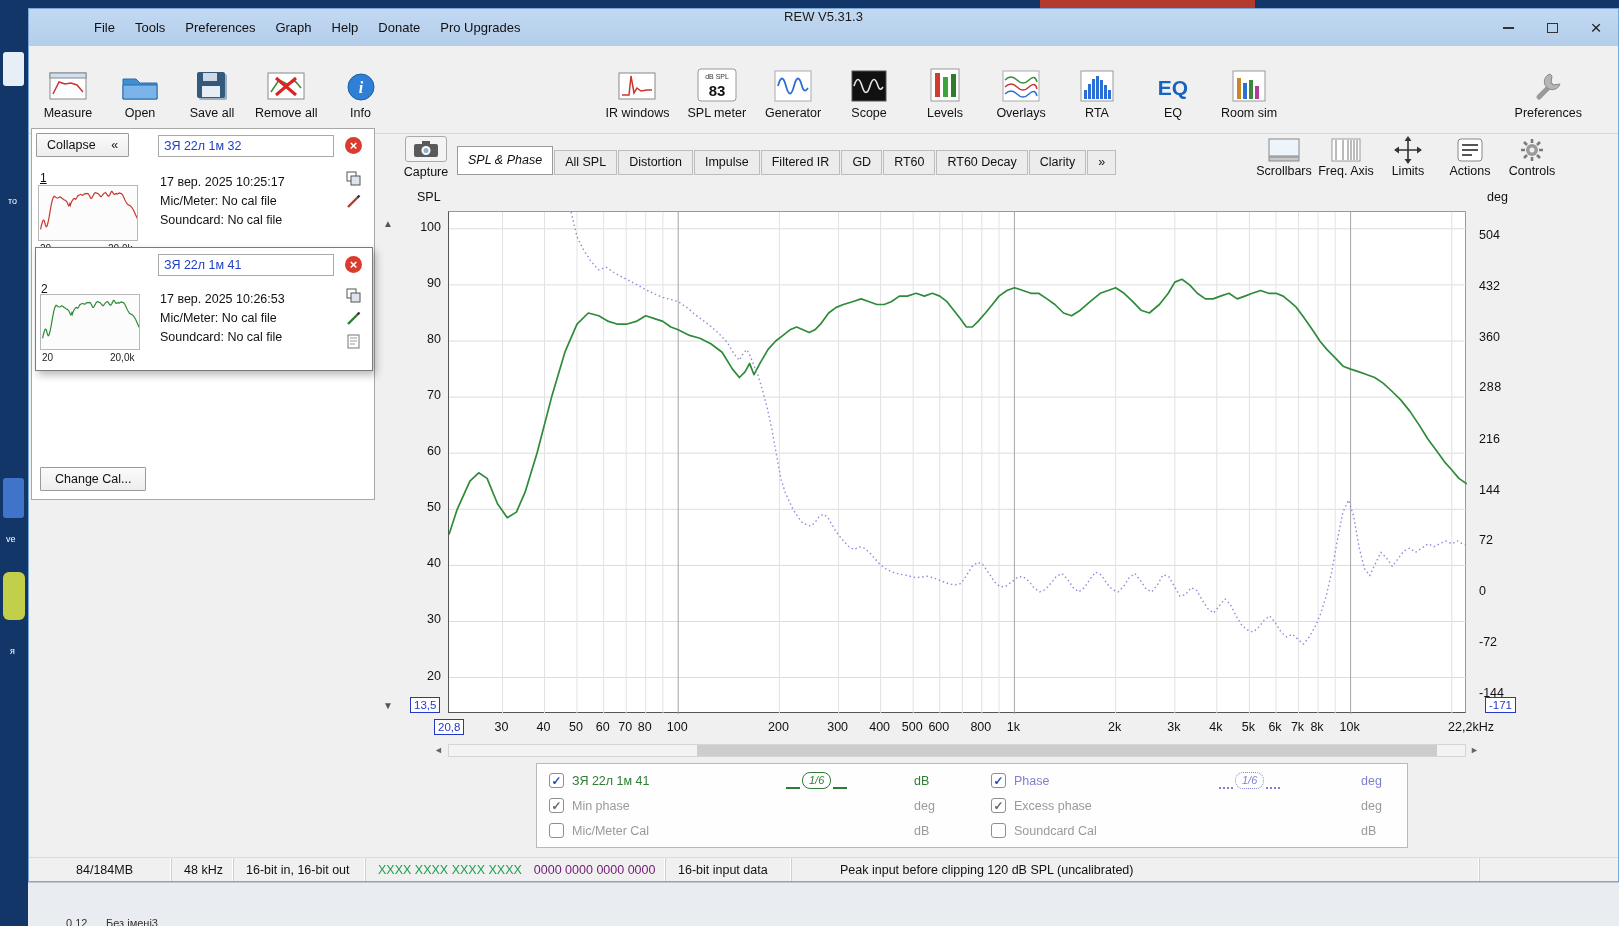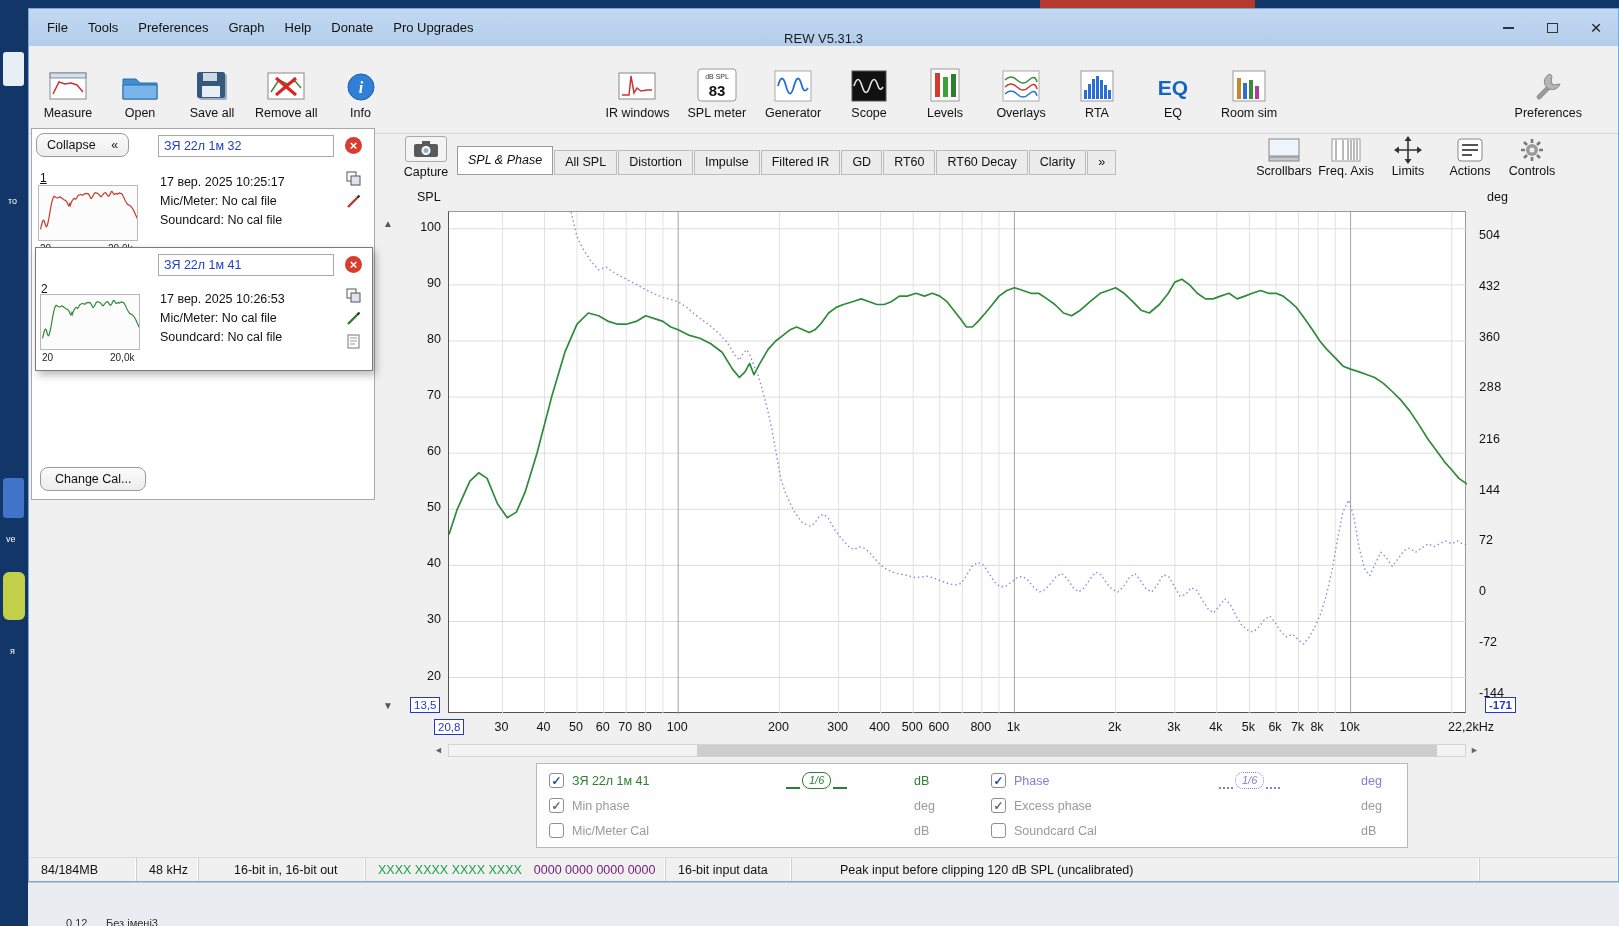--- a/index.html
+++ b/index.html
@@ -18,21 +18,21 @@
   .desk-bottom { position:absolute; left:28px; bottom:0; width:1591px; height:44px; background:#e9edf2; border-top:1px solid #c2c8d0; }
   .desk-bottom .db-txt { position:absolute; top:34px; font-size:11px; color:#333; }
   .db1 { left:38px; } .db2 { left:78px; }
 
   
   .window { position:absolute; left:28px; top:8px; width:1591px; height:874px; background:#f0f0f0;
             border:1px solid #7aa7d9; display:flex; flex-direction:column; }
 
   
   .titlebar { position:relative; height:37px; flex:none; background:linear-gradient(#c3d9f2,#b3cdea);
-              display:flex; align-items:flex-end; }
+              display:flex; align-items:flex-start;padding-left:47px; }
   .menubar { display:flex; align-items:center; padding-left:8px; }
   .menu-item { padding:0 10px; font-size:13px; color:#111; height:37px; display:flex; align-items:center; cursor:default; }
   .wtitle { position:absolute; left:50%; transform:translateX(-50%); font-size:13px; color:#1a1a1a; }
   .win-controls { position:absolute; right:0; top:0; height:37px; display:flex; }
   .win-btn { width:44px; height:37px; display:flex; align-items:center; justify-content:center; color:#222; }
   .glyph-min { width:11px; height:2px; background:#333; }
   .glyph-max { width:11px; height:10px; border:1.5px solid #333; background:transparent; }
   .glyph-close::after { content:"×"; font-size:19px; color:#222; line-height:1; }
 
   
@@ -44,21 +44,21 @@
   .tb-item { min-width:58px; display:flex; flex-direction:column; align-items:center; gap:4px; cursor:default; }
   .tb-icon { height:40px; display:flex; align-items:flex-end; justify-content:center; }
   .tb-label { font-size:12.5px; color:#111; white-space:nowrap; }
 
   
   .main { position:relative; flex:1; background:#f0f0f0; }
 
   
   .meas-panel { position:absolute; left:2px; top:-6px; width:344px; height:372px; background:#fff;
                 border:1px solid #a8a8a8; z-index:5; }
-  .btnish { background:linear-gradient(#fbfbfb,#ededed); border:1px solid #9a9a9a; border-radius:8px;
+  .btnish { background:linear-gradient(#fbfbfb,#ededed); border:1px solid #9a9a9a; border-radius:1px;
             font-size:12.5px; color:#111; display:inline-flex; align-items:center; justify-content:center; cursor:default; }
   .collapse-btn { position:absolute; left:4px; top:4px; height:24px; padding:0 10px; gap:6px; }
   .meas-name { position:absolute; height:22px; width:176px; border:1px solid #a9a9a9; color:#1f3fc4;
                font-size:12.5px; padding:0 5px; background:#fff; font-family:"Liberation Sans",sans-serif; }
   .n1 { left:126px; top:6px; }
   .del-btn { position:absolute; width:17px; height:17px; border-radius:50%; background:#d93b2e;
              display:flex; align-items:center; justify-content:center; }
   .del-btn::after { content:"×"; color:#fff; font-size:13px; font-weight:bold; line-height:1; }
   .d1 { left:313px; top:8px; }
   .m-index { position:absolute; font-size:12px; color:#111; text-decoration:underline; }
@@ -99,21 +99,21 @@
   .plot { position:absolute; left:71px; top:77px; width:1018px; height:502px; background:#fff;
           border:1px solid #999; border-left-color:#555; border-bottom-color:#555; }
   #chart-svg { position:absolute; left:0; top:0; }
   .ytick { position:absolute; width:38px; text-align:right; font-size:12.5px; color:#111; }
   .ytick-r { position:absolute; font-size:12.5px; color:#111; }
   .xtick { position:absolute; font-size:12.5px; color:#111; transform:translateX(-50%); white-space:nowrap; }
   .blue-box { position:absolute; font-size:11.5px; color:#2438c8; border:1px solid #2438c8;
               background:#fff; padding:0 3px; line-height:14px; }
   #box-135 { left:33px; top:563px; }
   #box-208 { left:57px; top:585px; }
-  #box-m171 { left:1108px; top:563px;font-weight:bold; }
+  #box-m171 { left:1108px; top:563px; }
   .pan { position:absolute; font-size:10px; color:#555; }
   .pan-up { left:6px; top:84px; } .pan-down { left:6px; top:566px; }
   .hscroll { position:absolute; left:71px; top:610px; width:1018px; height:13px; background:#f3f3f3;
              border:1px solid #d5d5d5; }
   .hthumb { position:absolute; left:248px; width:740px; top:0; bottom:0; background:#cdcdcd; }
   .hs-arrow { position:absolute; font-size:9px; color:#666; top:611px; }
   .hs-left { left:57px; } .hs-right { left:1093px; }
 
   
   .legend { position:absolute; left:159px; top:629px; width:872px; background:#fefefe; border:1px solid #b8b8b8;
@@ -127,24 +127,24 @@
   .c-spl { color:#2e7d32; } .c-ph { color:#8080d2; } .c-gray { color:#9a9a9a; }
   .badge { display:inline-flex; align-items:flex-end;font-style:italic; }
   .badge .stub { width:14px; border-top:2px solid currentColor; }
   .badge .bx { border:1.8px solid currentColor; border-radius:8px; padding:0 6px; margin:0 2px;
                font-size:11px; line-height:15px; }
   .badge.dotted .stub { border-top-style:dotted; }
   .badge.dotted .bx { border-style:dotted; }
 
   
   .status { height:24px; flex:none; display:flex; align-items:stretch; font-size:12.5px; color:#111;
-            background:#f0f0f0; border-top:1px solid #dadada; }
+            background:#f0f0f0; border-top:1px solid #dadada;padding-left:35px; }
   .seg { padding:0 12px; display:flex; align-items:center; border-right:1px solid #cfcfcf;
          box-shadow:inset -1px 0 0 #fff; white-space:nowrap; }
-  .sg1 { width:108px; } .sg2 { width:62px; } .sg3 { width:144px;margin-left:23px; } .sg4 { width:300px; }
+  .sg1 { width:108px; } .sg2 { width:62px; } .sg3 { width:132px; } .sg4 { width:300px; }
   .sg5 { width:126px; } .sg6 { width:652px;margin-left:36px; } .sg7 { flex:1; border-right:none; box-shadow:none; }
   .bits-green { color:#1f9e4e; margin-right:12px; } .bits-blue { color:#701a75; }
 </style>
 </head>
 <body>
 
 <div id="app">
   <div class="dk-blob dk1"></div>
   <div class="dk-blob dk2"></div>
   <div class="dk-blob dk3"></div>

